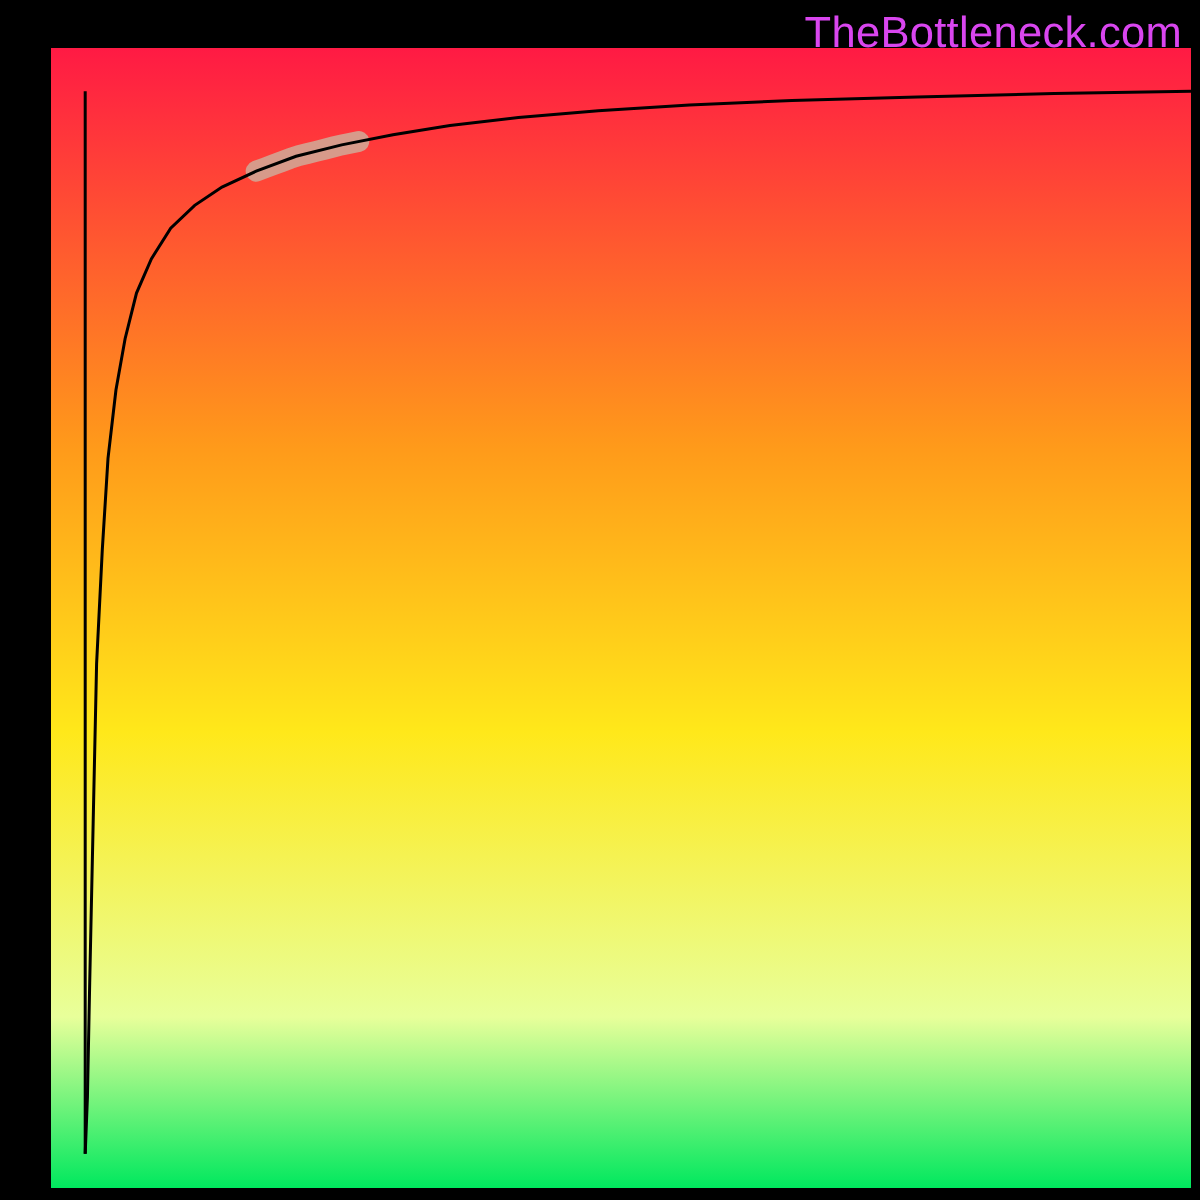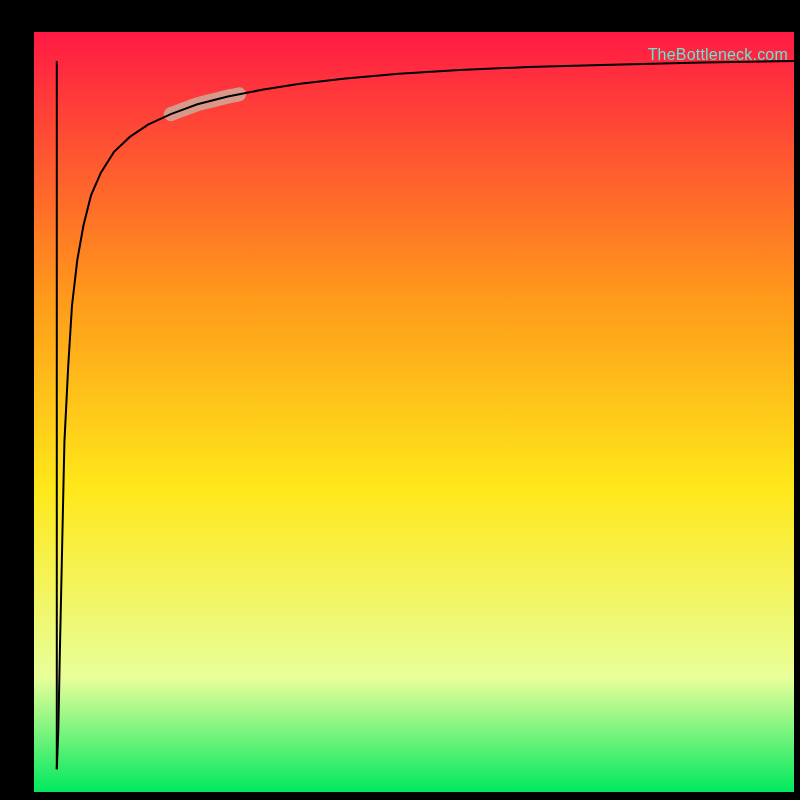--- a/index.html
+++ b/index.html
@@ -14,26 +14,25 @@
   .frame {
     position: relative;
     width: 800px;
     height: 800px;
     background: #000;
   }
   .watermark {
     position: absolute;
     top: 6px;
     right: 12px;
-    color: #5eead4;
-    font-size: 16px;
+    color: #d946ef;
+    font-size: 29px;
     font-weight: 500;
     letter-spacing: 0.2px;
     z-index: 3;
-    margin-top: 40px;
   }
   .plot-wrap {
     position: absolute;
     left: 34px;
     top: 32px;
     width: 760px;
     height: 760px;
   }
   svg {
     display: block;

